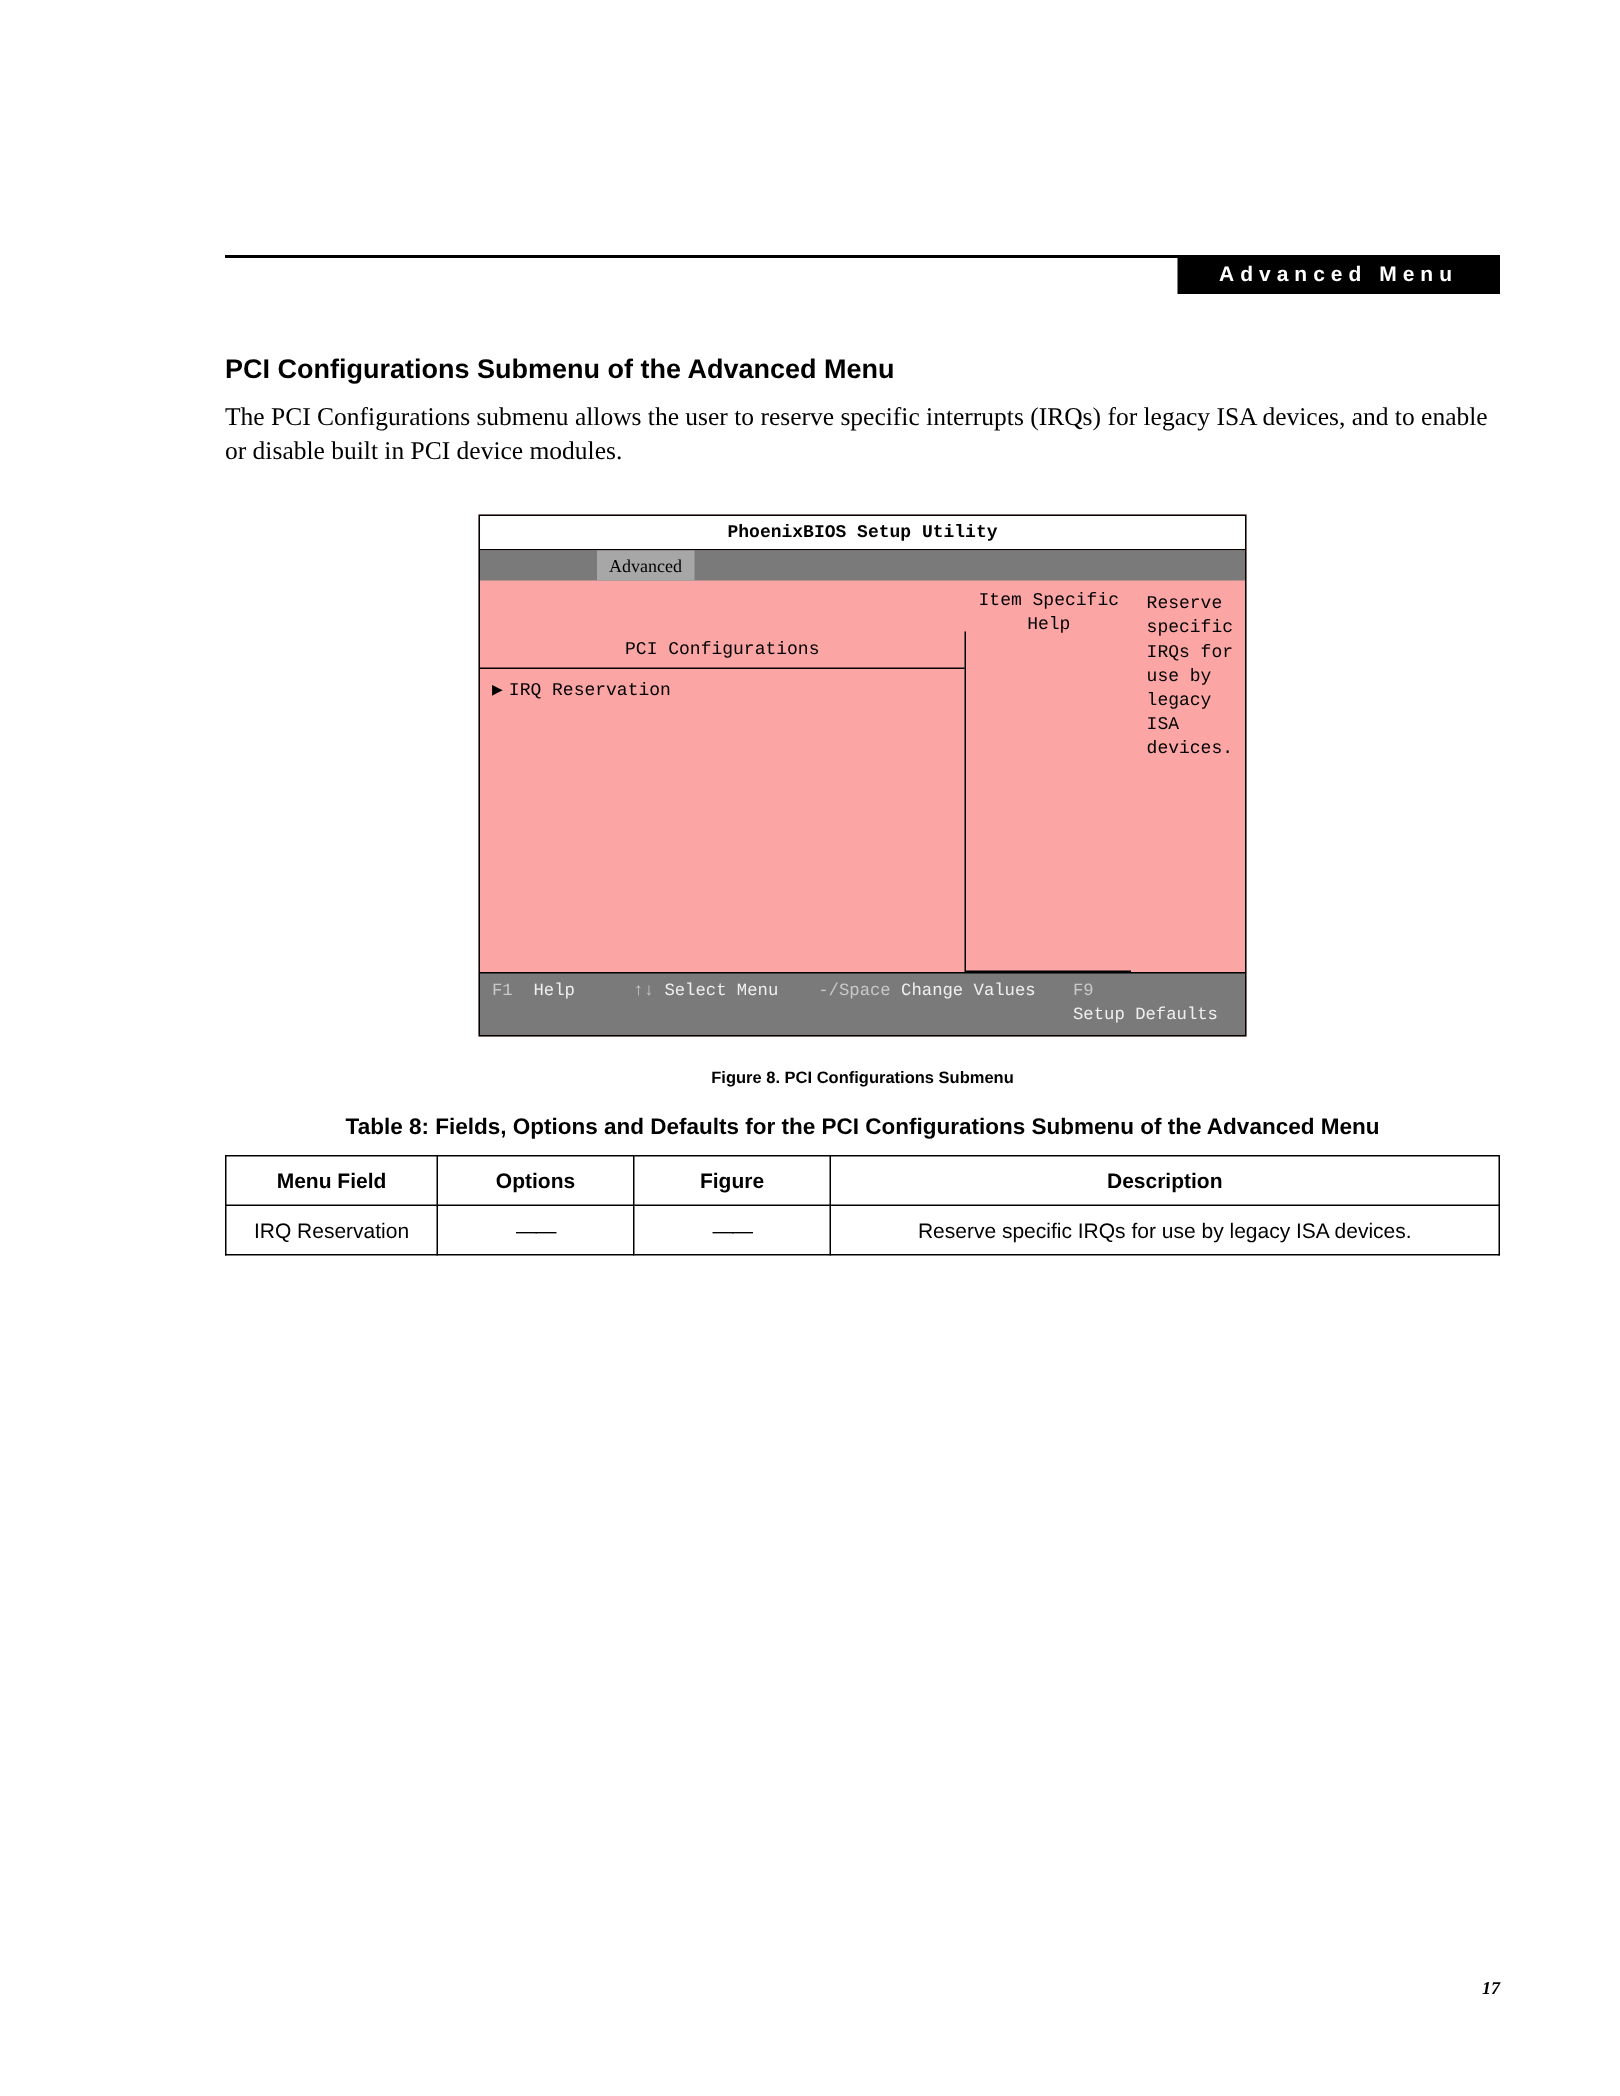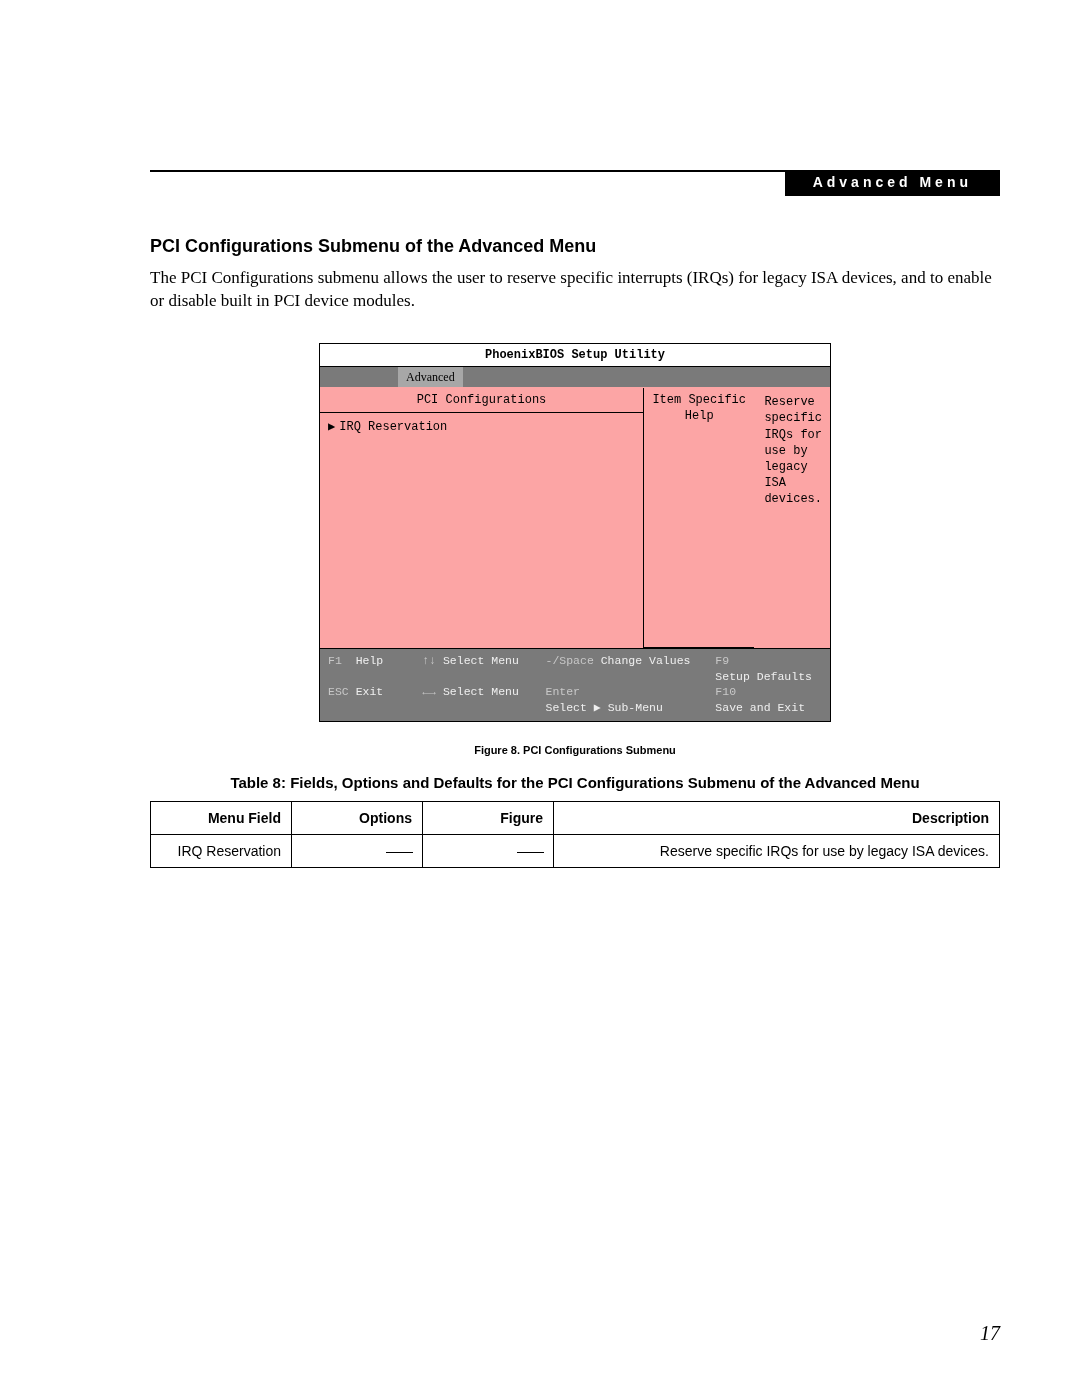--- a/index.html
+++ b/index.html
@@ -82,20 +82,21 @@
   }
   .bios-body {
     display: flex;
     height: 260px;
   }
   .bios-left {
     flex: 0 0 323px;
     border-right: 1px solid #000;
     display: flex;
     flex-direction: column;
+    margin-top: 33px;
   }
   .bios-right {
     flex: 1;
     display: flex;
     flex-direction: row;
   }
   .bios-col-header {
     text-align: center;
     padding: 4px 0;
     border-bottom: 1px solid #000;
@@ -149,36 +150,37 @@
   }
   table.defs {
     width: 100%;
     border-collapse: collapse;
     font-family: Arial, Helvetica, sans-serif;
     font-size: 14px;
   }
   table.defs th, table.defs td {
     border: 1px solid #000;
     padding: 8px 10px;
-    text-align: right;
+    text-align: center;
     vertical-align: top;
   }
   table.defs th {
     font-weight: bold;
   }
   .col-menu { width: 120px; }
   .col-opt  { width: 110px; }
   .col-def  { width: 110px; }
 
   .page-num {
     position: absolute;
-    bottom: 52px;
+    bottom: 64px;
     right: 80px;
     font-style: italic;
-    font-size: 20px;
+    font-size: 12px;
+    font-weight: bold;
   }
 
   .dash { letter-spacing: -1px; }
 </style>
 </head>
 <body>
 
 <div class="page">
 
   <div class="top-rule"></div>
@@ -209,26 +211,20 @@
         <div class="bios-right-content">Reserve specific IRQs for use by legacy ISA devices.</div>
       </div>
     </div>
     <div class="bios-foot">
       <div class="bios-foot-row">
         <span class="foot-col c1"><span class="fk">F1</span>&nbsp;&nbsp;<span class="fv">Help</span></span>
         <span class="foot-col c2"><span class="fk">↑↓</span>&nbsp;<span class="fv">Select Menu</span></span>
         <span class="foot-col c3"><span class="fk">-/Space</span>&nbsp;<span class="fv">Change Values</span></span>
         <span class="foot-col c4"><span class="fk">F9</span>&nbsp;&nbsp;<span class="fv">Setup Defaults</span></span>
       </div>
-      <div class="bios-foot-row">
-        <span class="foot-col c1"><span class="fk">ESC</span>&nbsp;<span class="fv">Exit</span></span>
-        <span class="foot-col c2"><span class="fk">←→</span>&nbsp;<span class="fv">Select Menu</span></span>
-        <span class="foot-col c3"><span class="fk">Enter</span>&nbsp;<span class="fv">Select ▶ Sub-Menu</span></span>
-        <span class="foot-col c4"><span class="fk">F10</span>&nbsp;<span class="fv">Save and Exit</span></span>
-      </div>
     </div>
   </div>
 
   <div class="fig-caption">Figure 8.  PCI Configurations Submenu</div>
 
   <div class="table-title">Table 8: Fields, Options and Defaults for the PCI Configurations Submenu of the Advanced Menu</div>
 
   <table class="defs">
     <thead>
       <tr>

